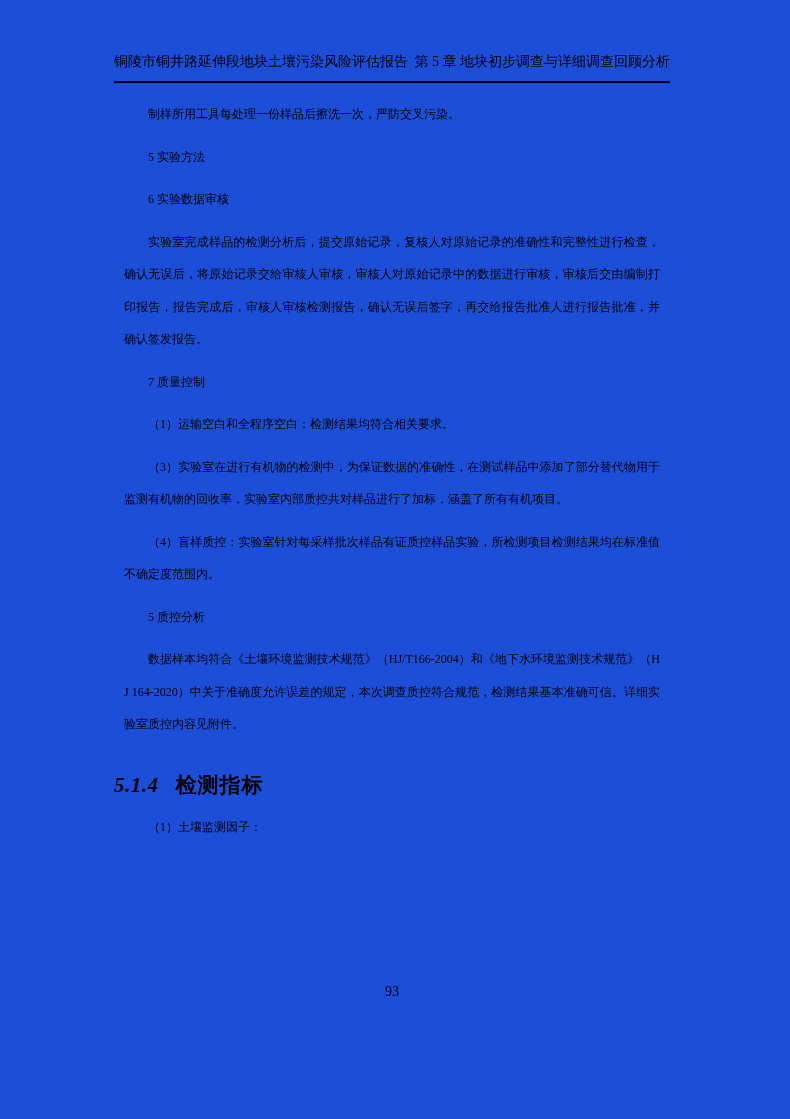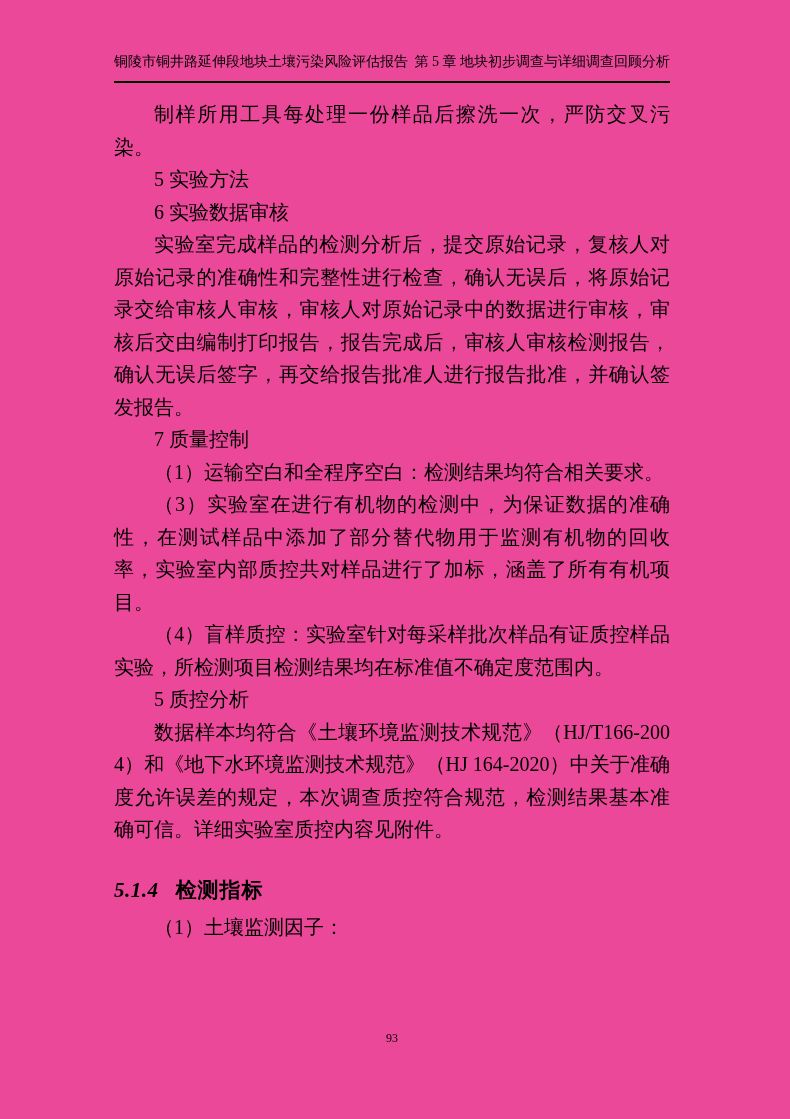--- a/index.html
+++ b/index.html
@@ -4,21 +4,21 @@
 <style>
   html, body {
     margin: 0;
     padding: 0;
     background: #ffffff;
   }
   .page {
     position: relative;
     width: 790px;
     height: 1119px;
-    background: #ec4899;
+    background: #1d4ed8;
     color: #000000;
     font-family: "Liberation Serif", "DejaVu Serif", serif;
     overflow: hidden;
   }
   .content {
     margin-left: 114px;
     width: 556px;
   }
   .header {
     display: flex;
@@ -31,22 +31,22 @@
   }
   .header-rule {
     margin-top: 12px;
     border-bottom: 2px solid #000000;
     height: 0;
   }
   .body {
     margin-top: 15px;
   }
   .par {
-    margin: 0;
-    font-size: 20px;
+    margin: 10px;
+    font-size: 12px;
     line-height: 32.5px;
     text-align: justify;
     text-indent: 2em;
     word-break: break-all;
   }
   .section-heading {
     margin: 28px 0 5px 0;
     font-size: 21px;
     line-height: 32.5px;
     font-weight: bold;
@@ -59,23 +59,23 @@
     font-style: italic;
   }
   .h-title {
     font-family: Liberation Serif, serif;
     letter-spacing: 1px;
   }
   .footer {
     position: absolute;
     left: 114px;
     width: 556px;
-    top: 1031px;
+    top: 985px;
     text-align: center;
-    font-size: 12px;
+    font-size: 14px;
     line-height: 14px;
   }
 </style>
 </head>
 <body>
 
 <div class="page">
   <div class="content">
     <div class="header">
       <span>铜陵市铜井路延伸段地块土壤污染风险评估报告</span>

